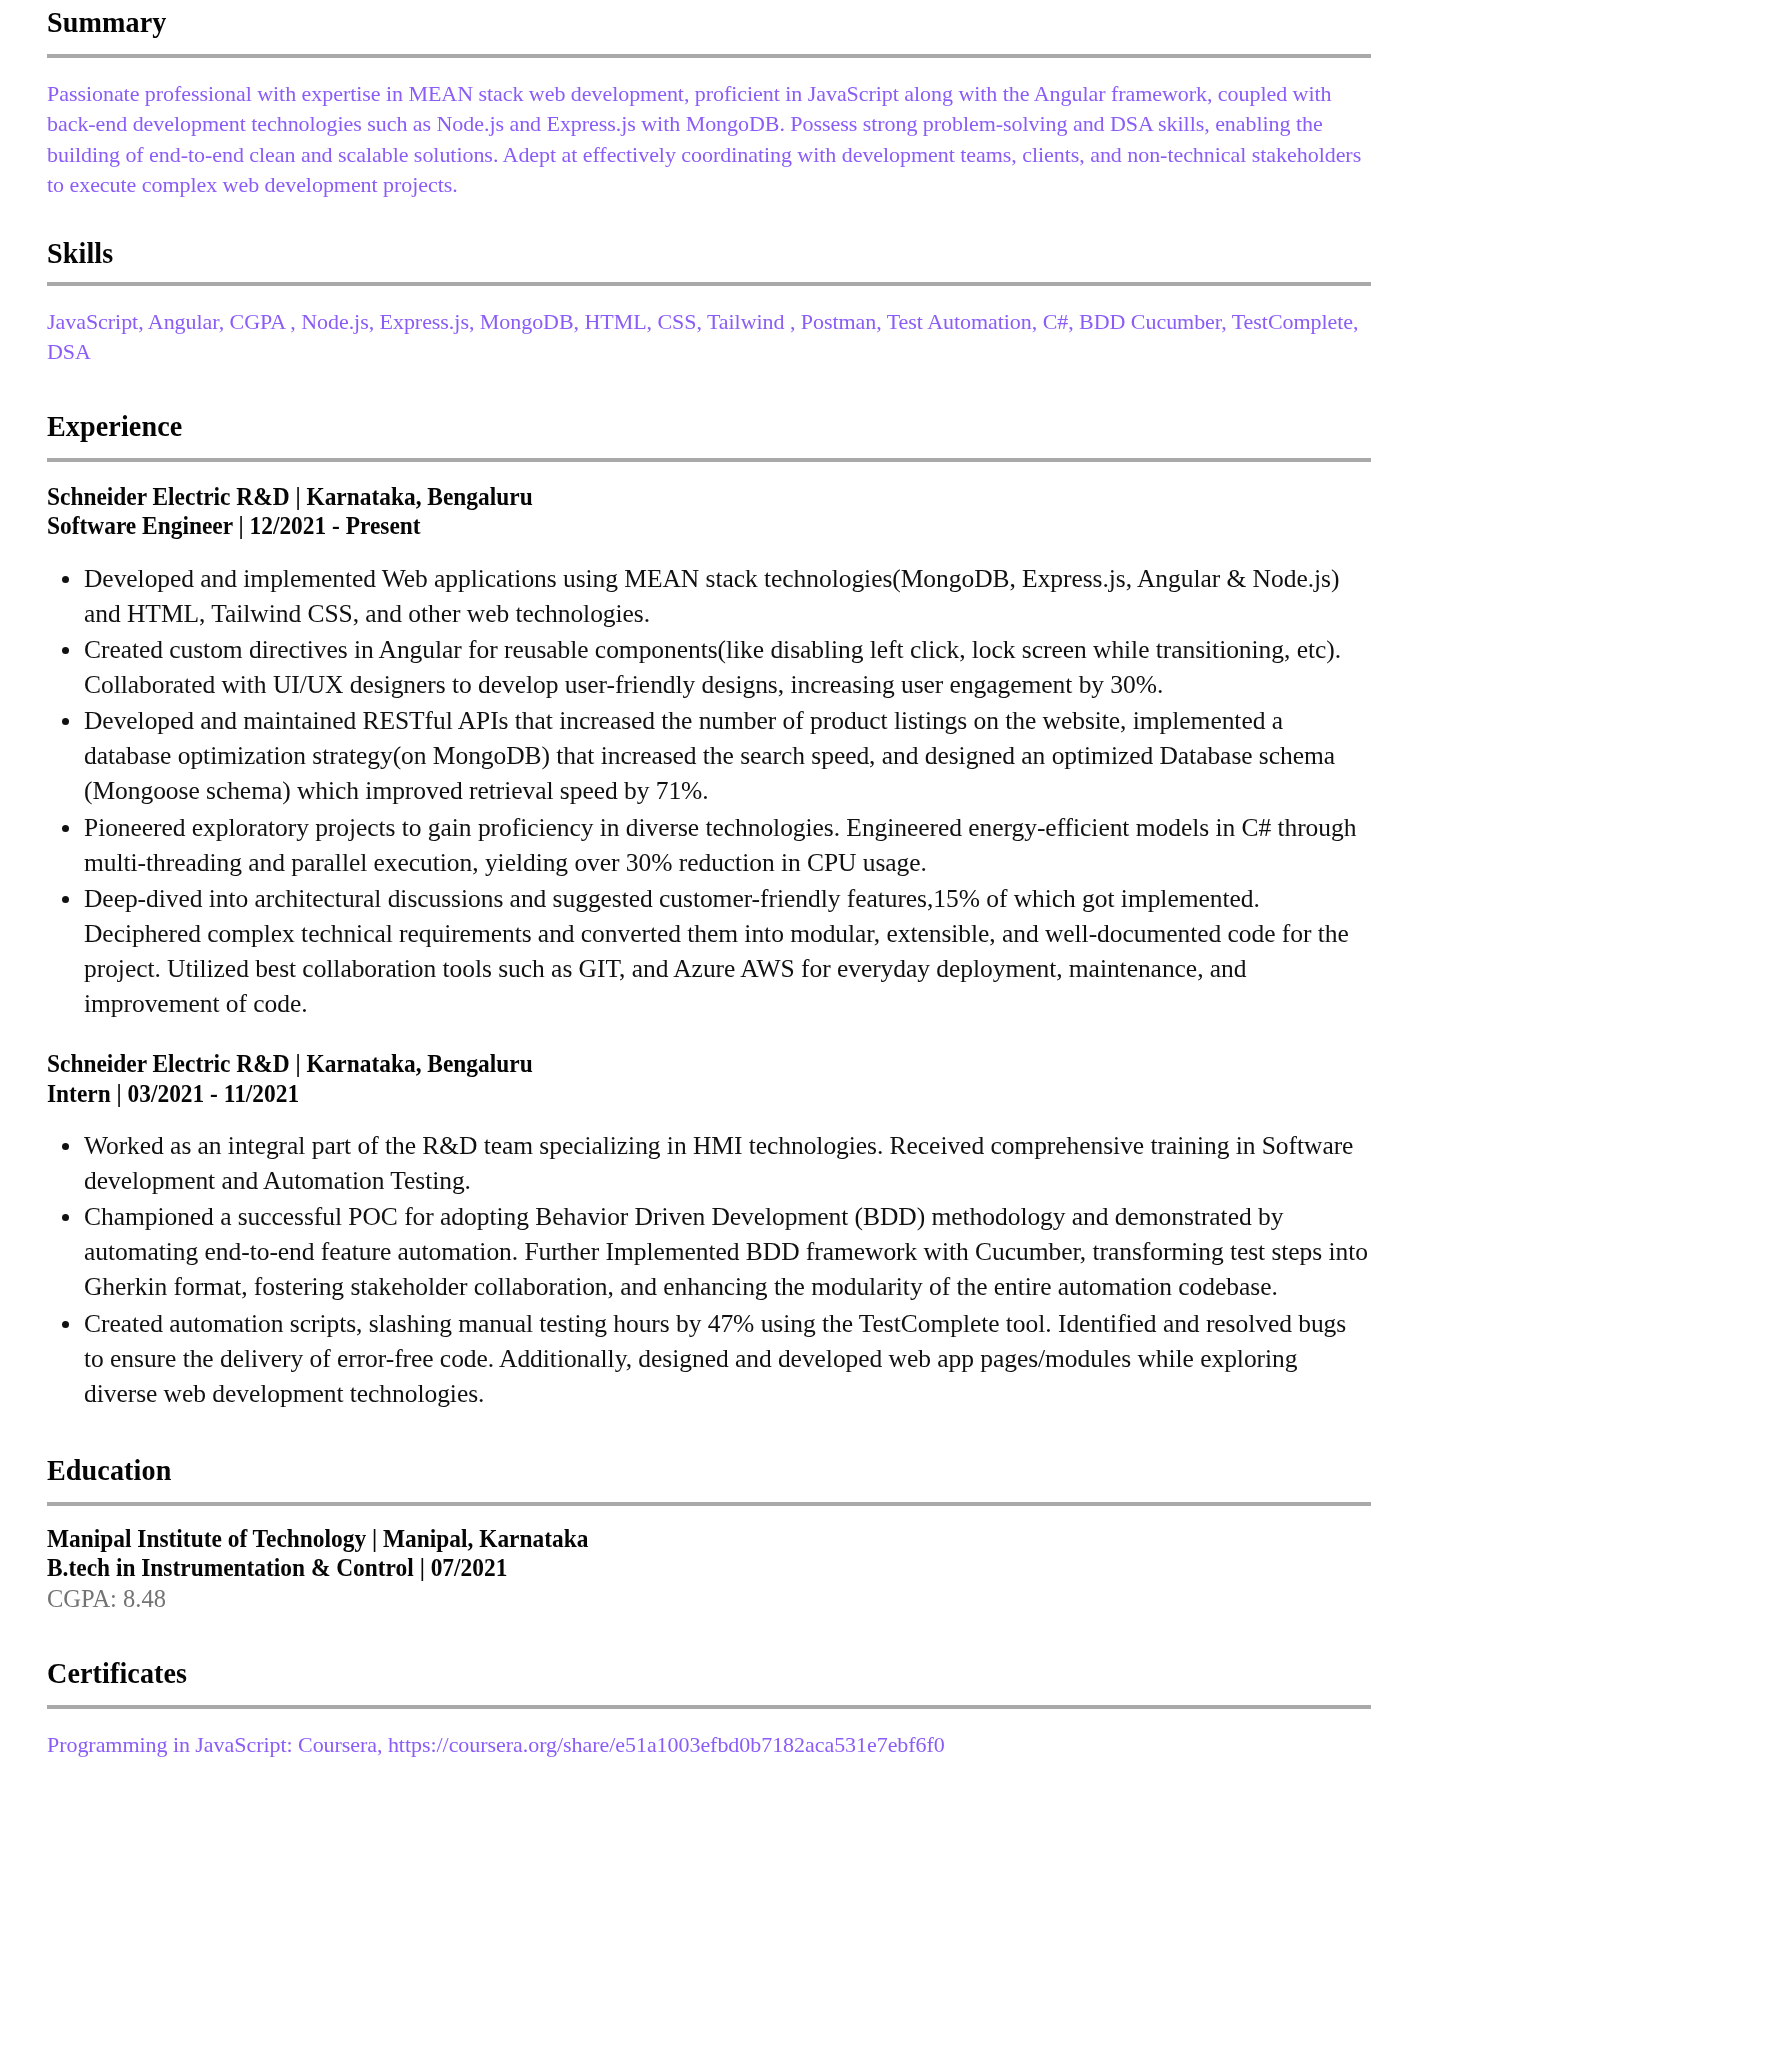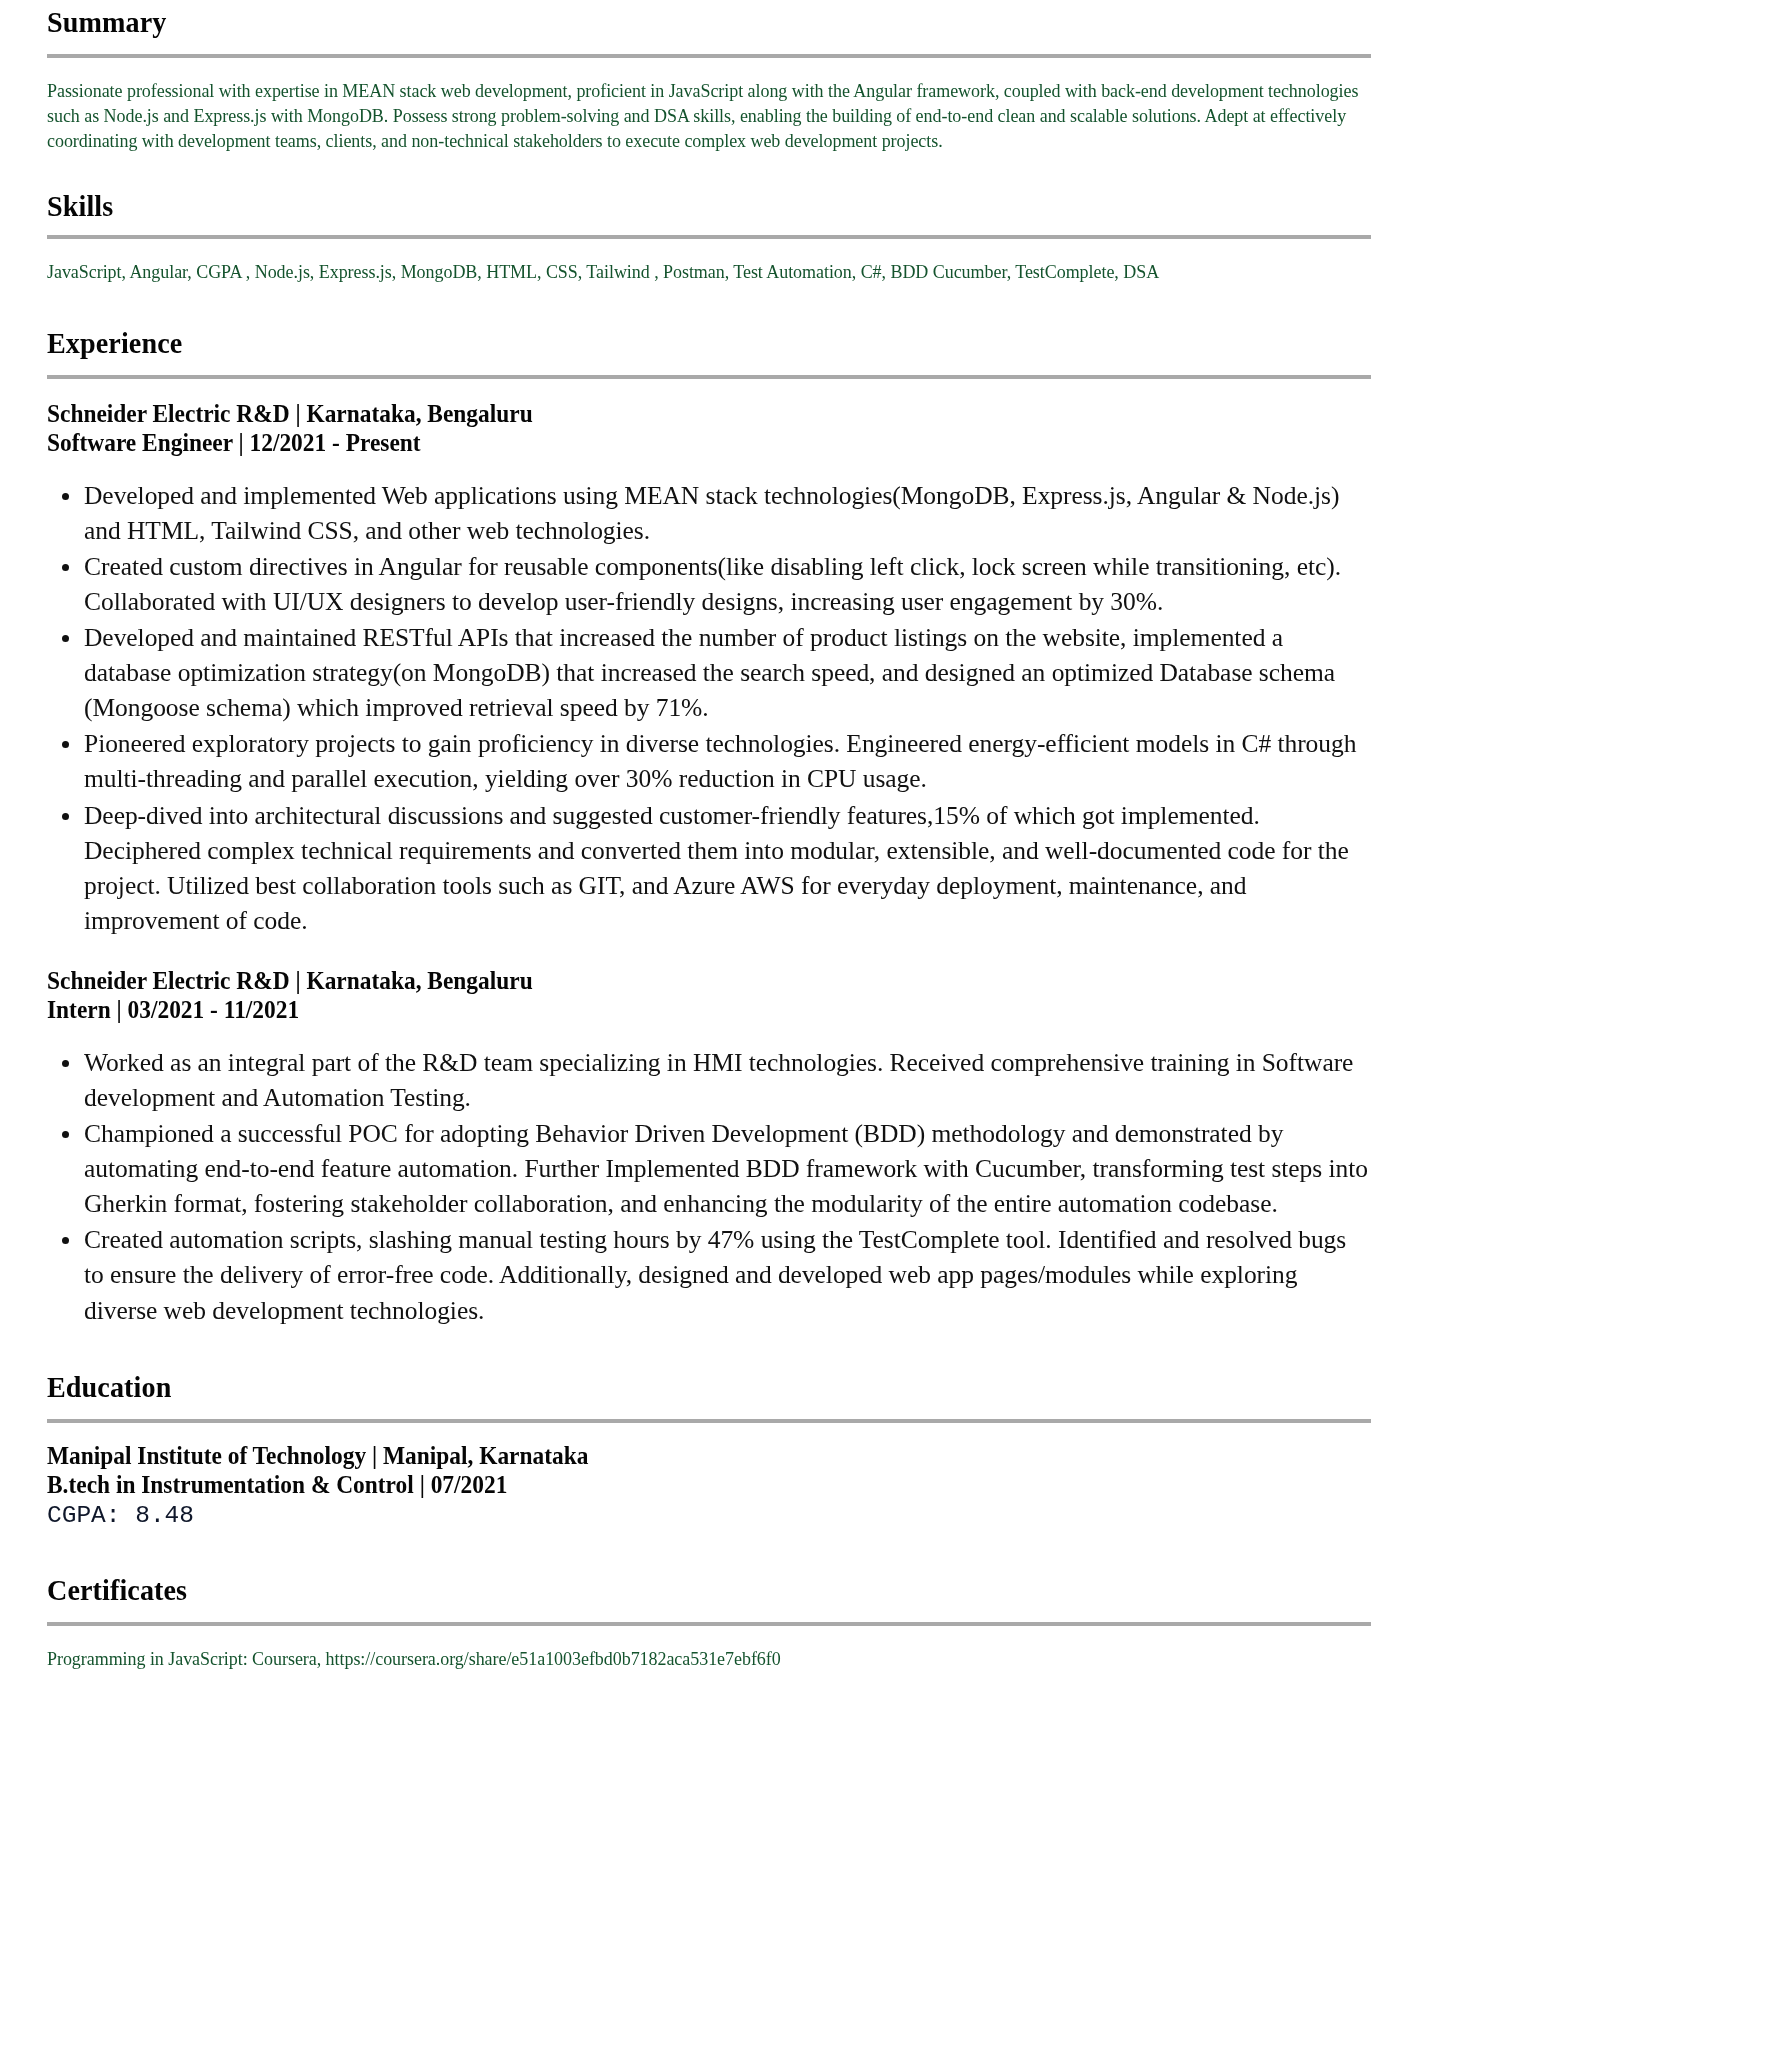--- a/index.html
+++ b/index.html
@@ -43,42 +43,41 @@
 
   
   .h-top-1   { padding-top: 8px; }
   .rule-gap  { height: 17px; }
   .rule-gap-s{ height: 14px; }
   .after-rule{ height: 21px; }
   .after-rule-s{ height: 18px; }
 
   
   .para {
-    font-size: 18px;
+    font-size: 22px;
     line-height: 1.385;
-    color: #14532d;
+    color: #8b5cf6;
     letter-spacing: -0.05px;
     max-width: 1678px;
   }
 
   
   .entry-line {
     font-size: 24.5px;
     font-weight: bold;
     line-height: 1.21;
     color: #060606;
     transform: scaleX(0.955);
     transform-origin: left center;
     white-space: nowrap;
   }
   .entry-sub {
     font-size: 24.5px;
     line-height: 1.3;
-    color: #0f172a;
-    font-family: Liberation Mono, monospace;
+    color: #737373;
   }
 
   
   ul.bullets {
     list-style: none;
     margin: 20px 0 0 0;
     padding: 0;
   }
   ul.bullets li {
     position: relative;

